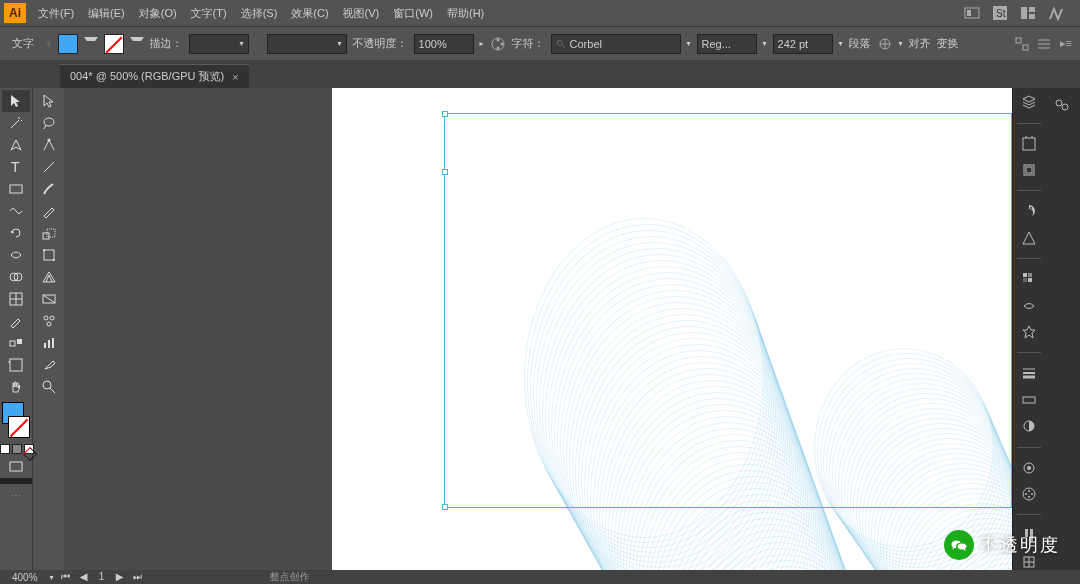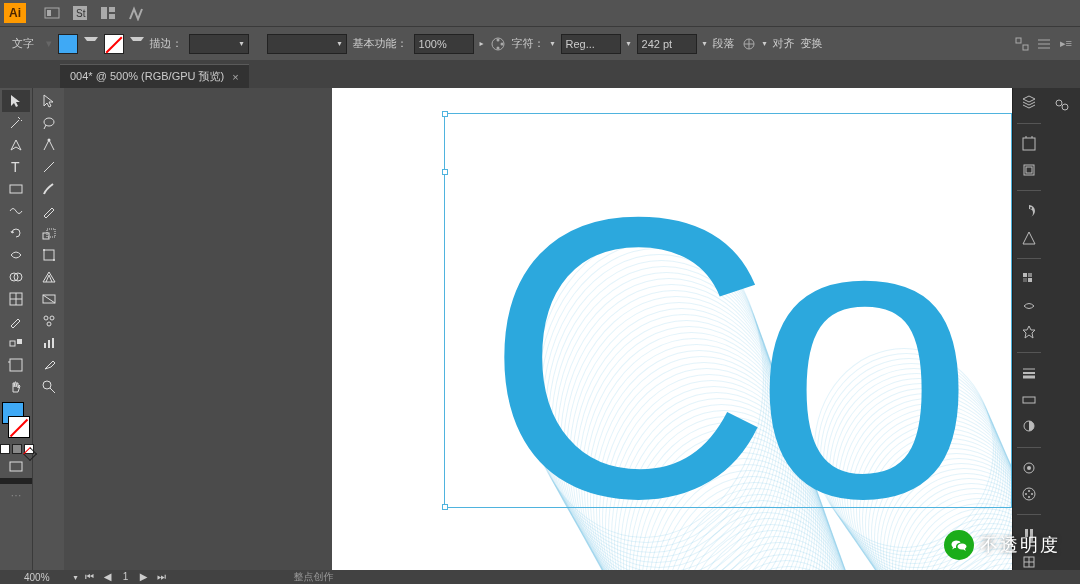--- a/index.html
+++ b/index.html
@@ -47,33 +47,44 @@
 .handle.bl2 { left:-3px; bottom:-3px; }
 .bigtext { position:absolute; left:420px; top:110px; font-family:Corbel,Arial,sans-serif; font-size:400px; font-weight:400; color:#2ca8dd; line-height:0.8; letter-spacing:-20px; white-space:nowrap; }
 .extrude { position:absolute; left:420px; top:110px; width:700px; height:500px; }
 .extrude .line { position:absolute; border:1px solid rgba(100,190,230,0.18); border-radius:50%; }
 .rtabs { width:32px; background:#323232; display:flex; flex-direction:column; align-items:center; padding-top:6px; gap:10px; border-left:1px solid #222; }
 .rtabs2 { width:36px; background:#323232; display:flex; flex-direction:column; align-items:center; padding-top:6px; gap:10px; }
 .rt { width:22px; height:22px; display:flex; align-items:center; justify-content:center; color:#bbb; }
 .rt svg { width:16px; height:16px; }
 .rsep { width:24px; height:1px; background:#555; margin:2px 0; }
 .statusbar { position:absolute; left:0; right:0; bottom:0; height:14px; background:#424242; display:flex; align-items:center; font-size:10px; color:#ccc; }
-.statusbar .zoom { padding:0 24px; }
+.statusbar .zoom { padding:0 12px; }
 .statusbar .nav { display:flex; gap:6px; padding:0 6px; }
 .statusbar .nav span { width:12px; text-align:center; }
 .statusbar .sel { margin-left:120px; color:#999; }
 .watermark { position:absolute; right:20px; bottom:24px; display:flex; align-items:center; gap:6px; color:#fff; font-size:18px; letter-spacing:2px; text-shadow:0 0 4px rgba(0,0,0,0.5);}
 .watermark .logo2 { width:30px; height:30px; background:#1aad19; border-radius:50%; display:flex; align-items:center; justify-content:center; }
 .spacer-dark { background:#222; height:6px; width:100%; }
 </style>
 </head>
 <body>
 
 <div class="topbar">
   <div class="logo">Ai</div>
+  <div class="menu">
+    <span>文件(F)</span>
+    <span>编辑(E)</span>
+    <span>对象(O)</span>
+    <span>文字(T)</span>
+    <span>选择(S)</span>
+    <span>效果(C)</span>
+    <span>视图(V)</span>
+    <span>窗口(W)</span>
+    <span>帮助(H)</span>
+  </div>
   <div class="topicons">
     <div class="topicon">
         <svg viewBox="0 0 16 16">
           <rect x="1" y="3" width="14" height="10" fill="none" stroke="#aaa"></rect>
           <rect x="3" y="5" width="4" height="6" fill="#aaa"></rect>
         </svg>
       </div>
     <div class="topicon">
         <svg viewBox="0 0 16 16">
           <rect x="1" y="1" width="14" height="14" fill="#aaa"></rect>
@@ -105,34 +116,41 @@
   <span>描边：</span>
   <div class="field sm">
       <span style="flex:1"></span>
       <span style="font-size:8px">▾</span>
     </div>
   <span style="width:6px"></span>
   <div class="field mid">
       <span style="flex:1"></span>
       <span style="font-size:8px">▾</span>
     </div>
-  <span>基本功能：</span>
+  <span>不透明度：</span>
   <div class="field sm">
       <span>100%</span>
     </div>
   <span style="font-size:8px">▸</span>
   <div class="topicon">
       <svg viewBox="0 0 16 16">
         <circle cx="8" cy="8" r="6" fill="none" stroke="#aaa"></circle>
         <circle cx="8" cy="4" r="1.5" fill="#aaa"></circle>
         <circle cx="12" cy="8" r="1.5" fill="#aaa"></circle>
         <circle cx="8" cy="12" r="1.5" fill="#aaa"></circle>
       </svg>
     </div>
   <span>字符：</span>
+  <div class="field" style="width:130px">
+    <svg width="10" height="10" viewBox="0 0 16 16">
+        <circle cx="6" cy="6" r="4" fill="none" stroke="#888"></circle>
+        <line x1="9" y1="9" x2="14" y2="14" stroke="#888"></line>
+      </svg>
+    <span style="margin-left:4px">Corbel</span>
+  </div>
     <span style="font-size:8px">▾</span>
   <div class="field sm">Reg...</div>
     <span style="font-size:8px">▾</span>
   <div class="field sm">
       <span>242 pt</span>
     </div>
     <span style="font-size:8px">▾</span>
   <span>段落</span>
   <div class="topicon">
       <svg viewBox="0 0 16 16">
@@ -452,21 +470,20 @@
         <div class="line" style="left:438px;top:330px;width:144px;height:164px"></div>
         <div class="line" style="left:441px;top:335px;width:143px;height:163px"></div>
         <div class="line" style="left:444px;top:340px;width:142px;height:162px"></div>
         <div class="line" style="left:447px;top:345px;width:141px;height:161px"></div>
         <div class="line" style="left:450px;top:350px;width:140px;height:160px"></div>
         <div class="line" style="left:453px;top:355px;width:139px;height:159px"></div>
         <div class="line" style="left:456px;top:360px;width:138px;height:158px"></div>
         <div class="line" style="left:459px;top:365px;width:137px;height:157px"></div>
         <div class="line" style="left:462px;top:370px;width:136px;height:156px"></div>
     </div>
-    <div class="bigtext">Co</div>
     <div class="selbox">
       <div class="handle tl2"></div>
       <div class="handle bl2"></div>
       <div class="handle" style="left:-3px;top:55px"></div>
     </div>
   </div>
 
   <div class="rtabs">
     <div class="rt">
         <svg viewBox="0 0 16 16">

